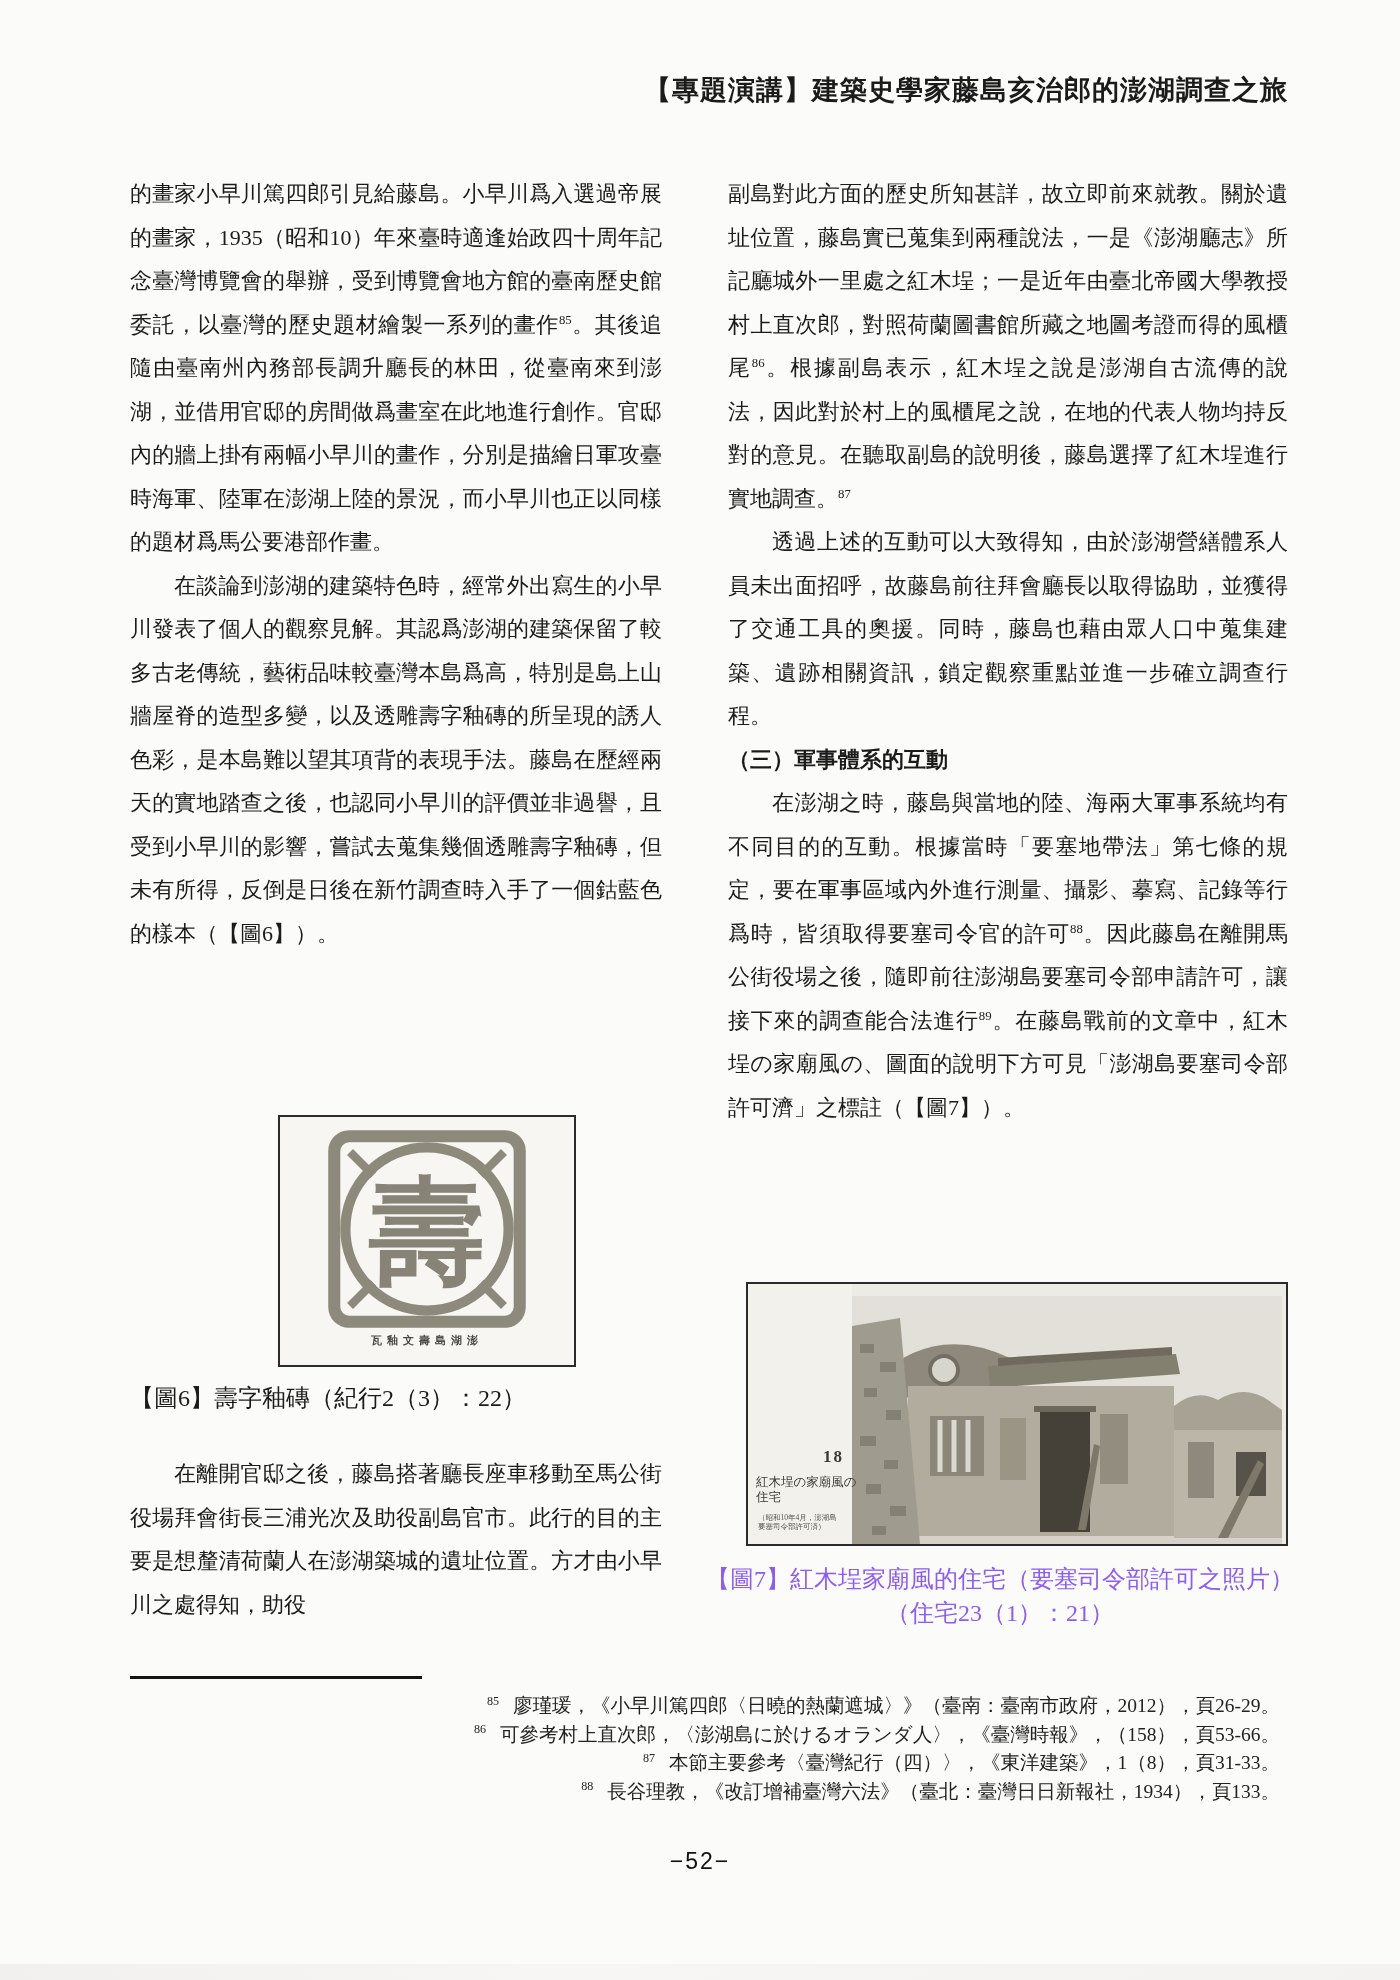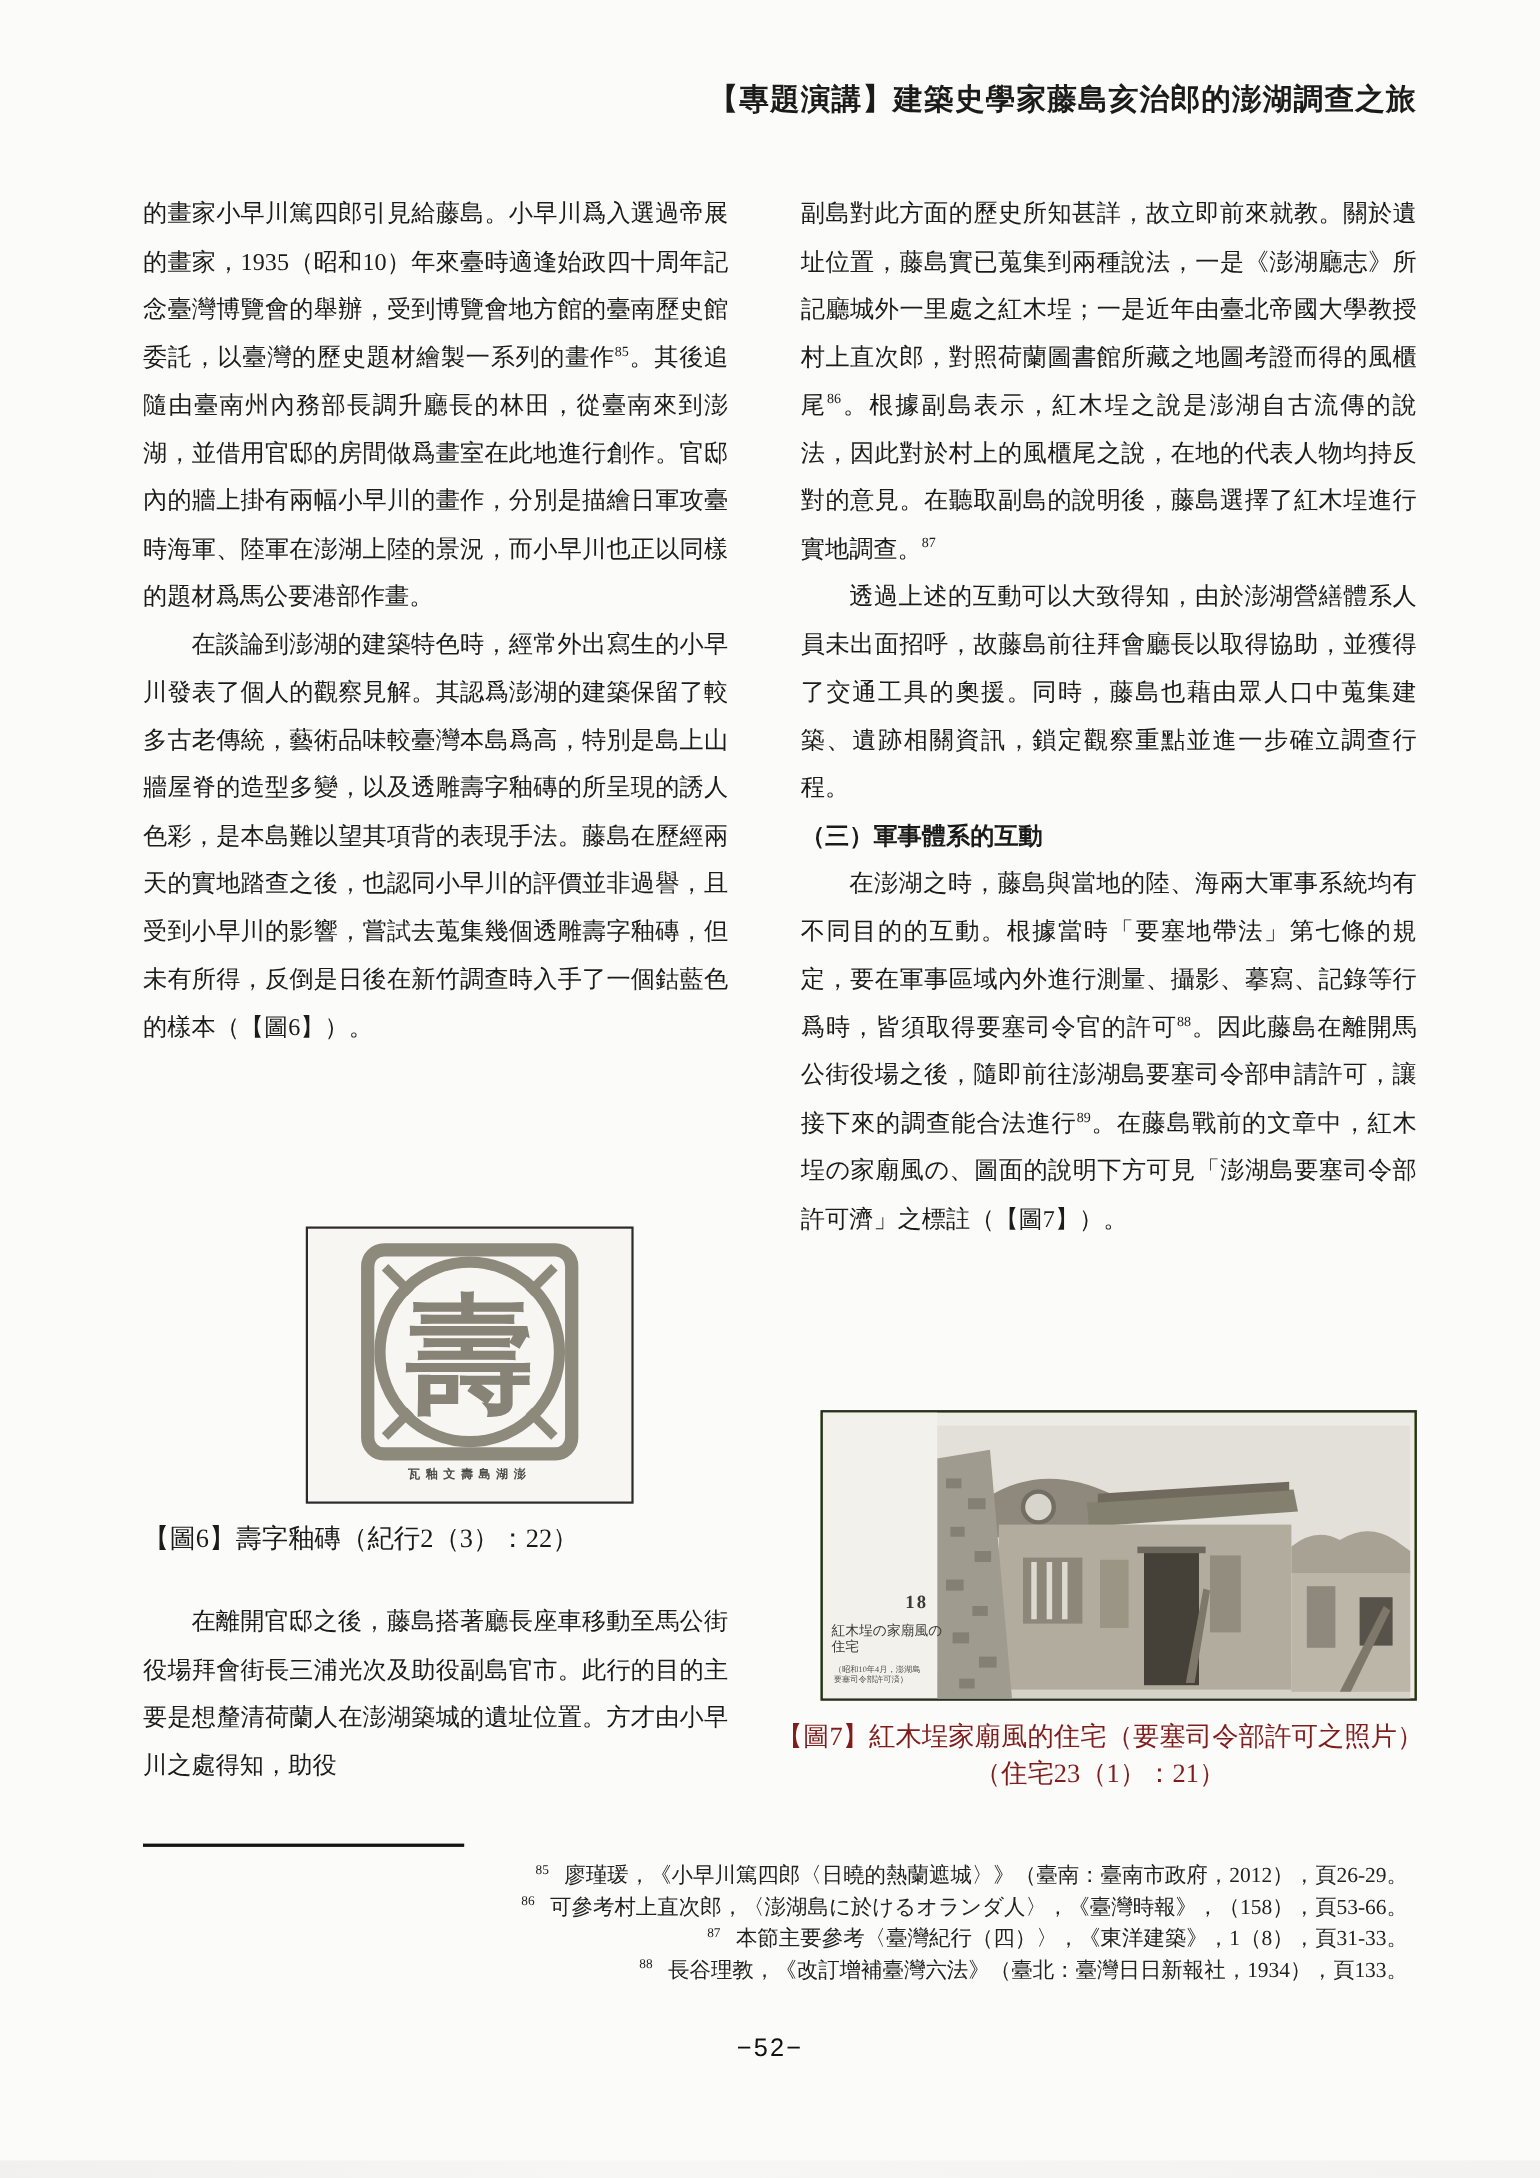--- a/index.html
+++ b/index.html
@@ -51,26 +51,26 @@
   .fig6-plate-label{
     margin-top:2px;font-size:11px;letter-spacing:5px;color:#4c4a44;font-weight:700;font-family:Liberation Mono, monospace;
   }
   .fig6-caption{
     position:absolute;left:130px;top:1382px;width:560px;
     text-align:left;font-size:24px;color:#1b1b1b;
   }
   
   .fig7{
     position:absolute;left:746px;top:1282px;width:542px;height:264px;
-    border:2px solid #2b2b2b;background:#4d7c0f;box-sizing:border-box;
+    border:2px solid #2b2b2b;background:#c4b5fd;box-sizing:border-box;
   }
   .fig7 svg{display:block;}
   .fig7-caption{
     position:absolute;left:690px;top:1562px;width:620px;
-    text-align:center;font-size:24px;line-height:34px;color:#7f1d1d;
+    text-align:center;font-size:24px;line-height:34px;color:#8b5cf6;
   }
   
   .fn-rule{
     position:absolute;left:130px;top:1676px;width:292px;height:3px;background:#141414;
   }
   .footnotes{
     position:absolute;left:130px;top:1692px;width:1150px;
     font-size:19.5px;line-height:28.5px;color:#222;
   }
   .fn-row{margin:0;text-align:right;}

